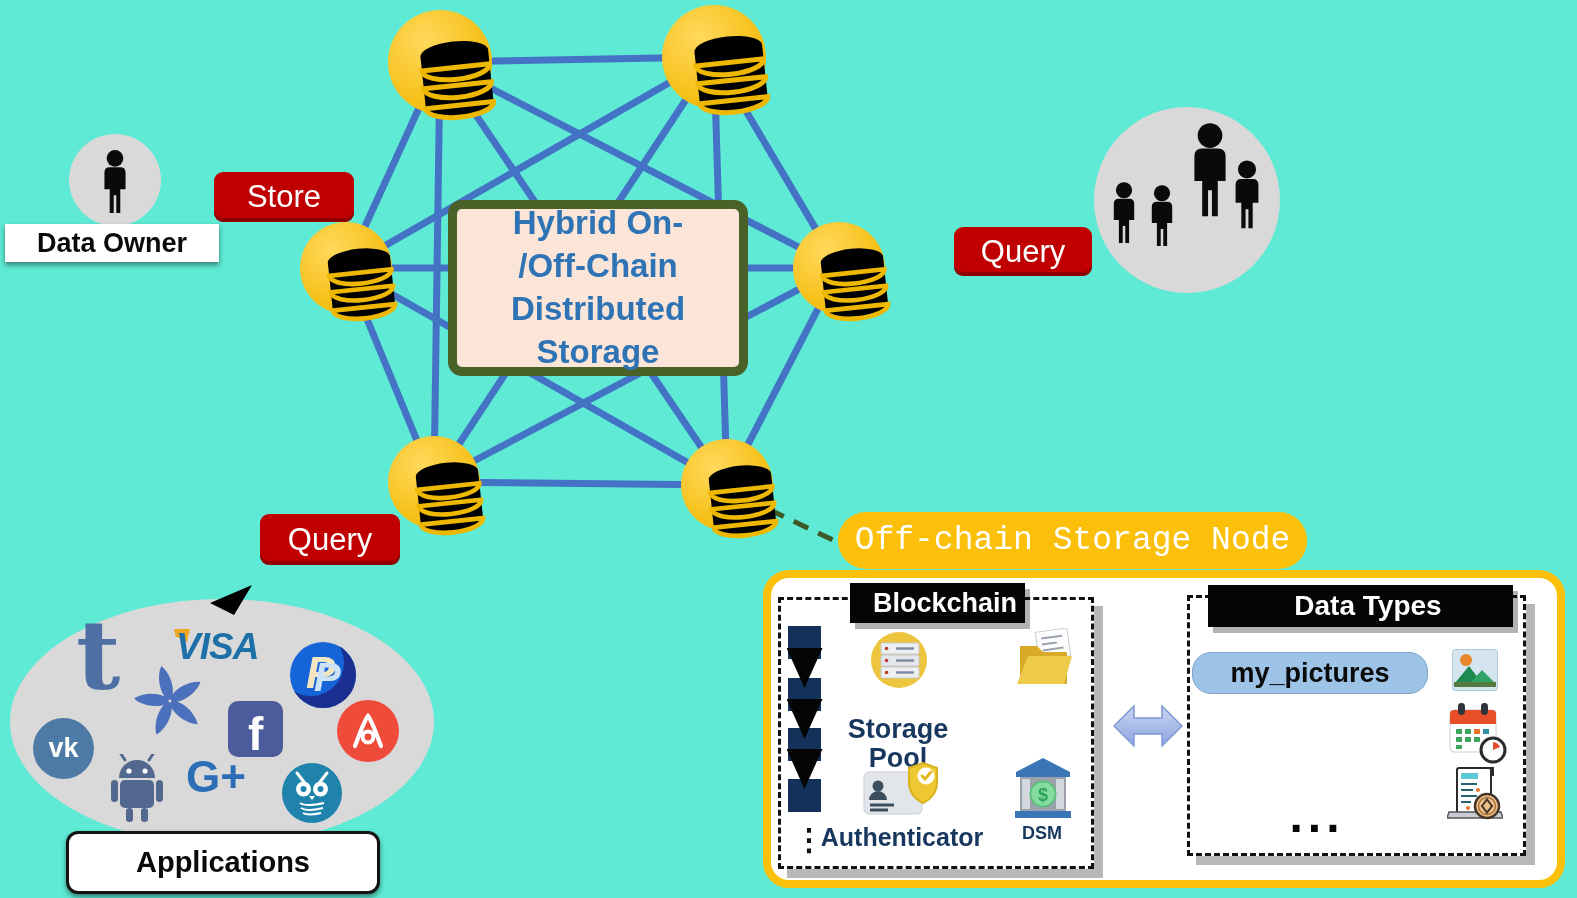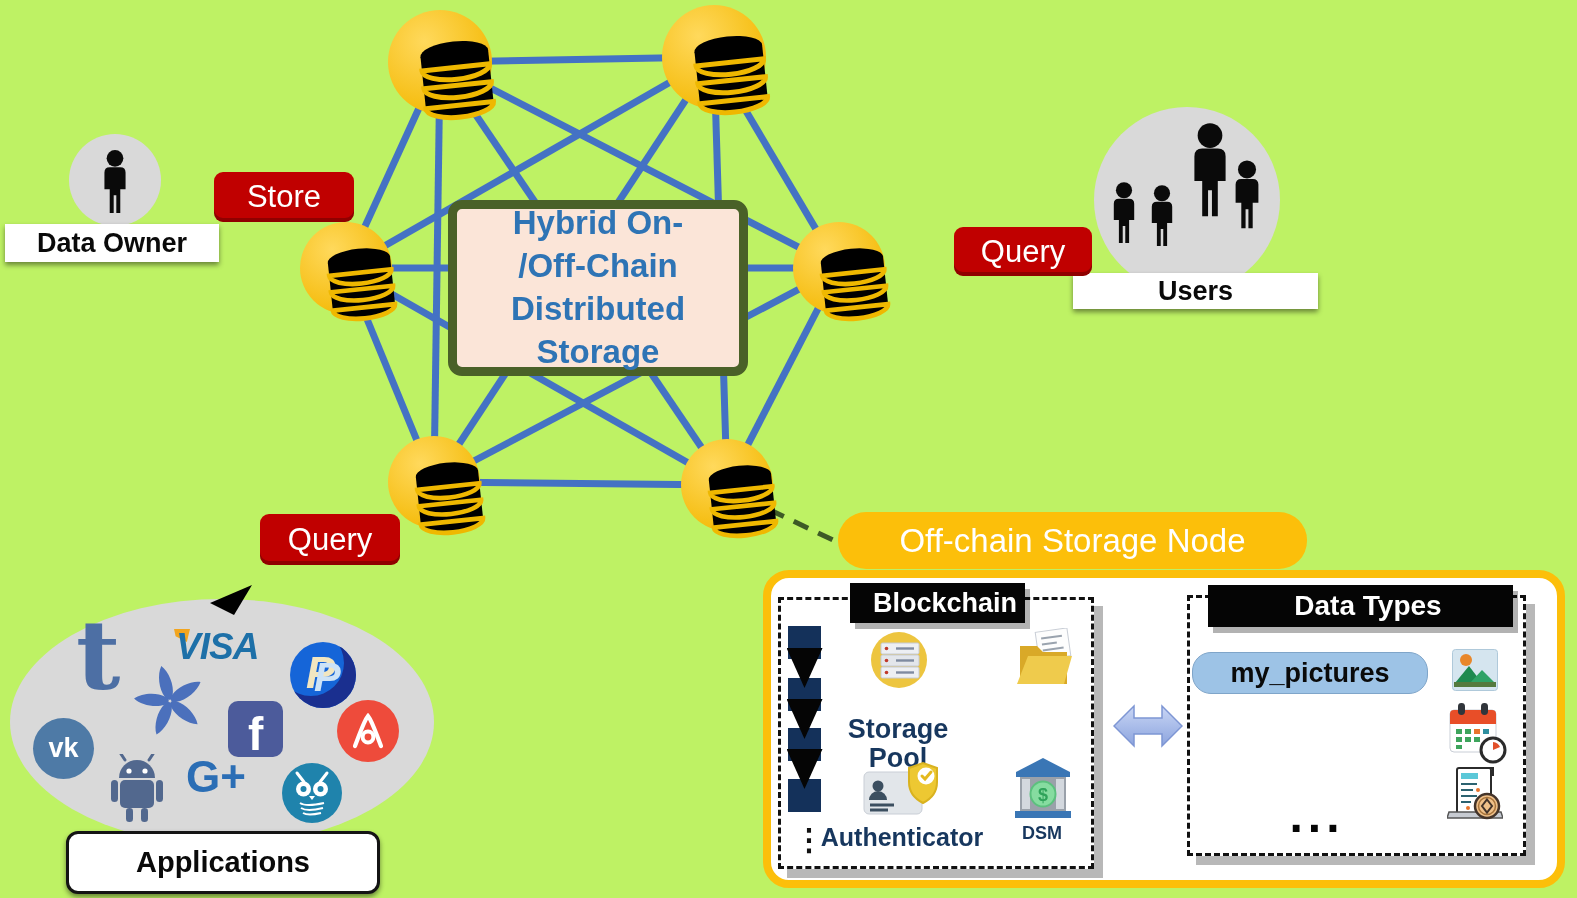--- a/index.html
+++ b/index.html
@@ -1,16 +1,16 @@
 <!DOCTYPE html>
 <html><head>
 <meta charset="utf-8">
 <style>
   html,body{margin:0;padding:0;background:#000;}
-  #canvas{position:relative;width:1577px;height:898px;background:#bef264;overflow:hidden;
+  #canvas{position:relative;width:1577px;height:898px;background:#5eead4;overflow:hidden;
           font-family:"Liberation Sans",sans-serif;}
   .abs{position:absolute;}
   .preline{white-space:pre-line;}
   svg{display:block;}
   
   .red-btn{position:absolute;display:flex;align-items:center;justify-content:center;
     background:#C00000;color:#fff;border:none;border-radius:9px;
     font-family:"Liberation Sans",sans-serif;font-size:31px;font-weight:400;
     box-shadow:inset 0 -4px 0 rgba(0,0,0,.25);margin-left:32px;}
   
@@ -19,21 +19,21 @@
     box-shadow:0 3px 5px rgba(0,0,0,.45);}
   .avatar-circle{position:absolute;border-radius:50%;background:#D9D9D9;}
   
   .center-box{position:absolute;left:448px;top:200px;width:300px;height:176px;
     background:#FBE5D8;border:9px solid #4A6128;border-radius:14px;box-sizing:border-box;
     display:flex;align-items:center;justify-content:center;text-align:center;
     color:#2E74B5;font-size:33px;font-weight:bold;line-height:1.3;}
   
   .oc-header{position:absolute;left:838px;top:512px;width:469px;height:57px;
     background:#FCBF0A;border-radius:28px;display:flex;align-items:center;justify-content:center;
-    color:#fff;font-size:33px;font-weight:400;}
+    color:#fff;font-size:33px;font-weight:400;font-family:Liberation Mono, monospace;}
   .oc-panel{position:absolute;left:763px;top:570px;width:802px;height:318px;
     background:#fff;border:8px solid #FCBF0A;border-radius:26px;box-sizing:border-box;}
   .dashed-box{position:absolute;border:3px dashed #111;background:transparent;
     box-shadow:9px 9px 0 rgba(0,0,0,.28);}
   .black-header{position:absolute;background:#050505;color:#fff;display:flex;align-items:center;
     justify-content:center;font-weight:bold;box-shadow:5px 6px 0 rgba(0,0,0,.3);padding-left:15px;}
   .navy-label{position:absolute;color:#17375E;font-weight:bold;text-align:center;line-height:1.07;}
   .dt-row{position:absolute;left:1192px;width:236px;height:42px;background:#9DC3E6;
     border:1px solid #7FA5C9;border-radius:19px;box-sizing:border-box;
     display:flex;align-items:center;justify-content:center;
@@ -155,23 +155,20 @@
           </g>
         <g transform="translate(23,-28) scale(1.3)">
             <use href="#person-sil"></use>
           </g>
         <g transform="translate(60,-4) scale(0.95)">
             <use href="#person-sil"></use>
           </g>
       </g>
     </svg>
   </div>
-  <div class="white-label" style="left:1073px;top:273px;width:245px;height:36px">
-    <span>Users</span>
-  </div>
   <div class="red-btn" style="left:922px;top:227px;width:138px;height:49px">
     <span>Query</span>
   </div>
 
   <div class="red-btn" style="left:228px;top:514px;width:140px;height:51px">
     <span>Query</span>
   </div>
 
   <div class="abs" style="left:10px;top:599px;width:424px;height:246px;background:#D9D9D9;border-radius:50%"></div>
   <svg class="abs" style="left:210px;top:585px" width="46" height="30" viewBox="0 0 46 30">

